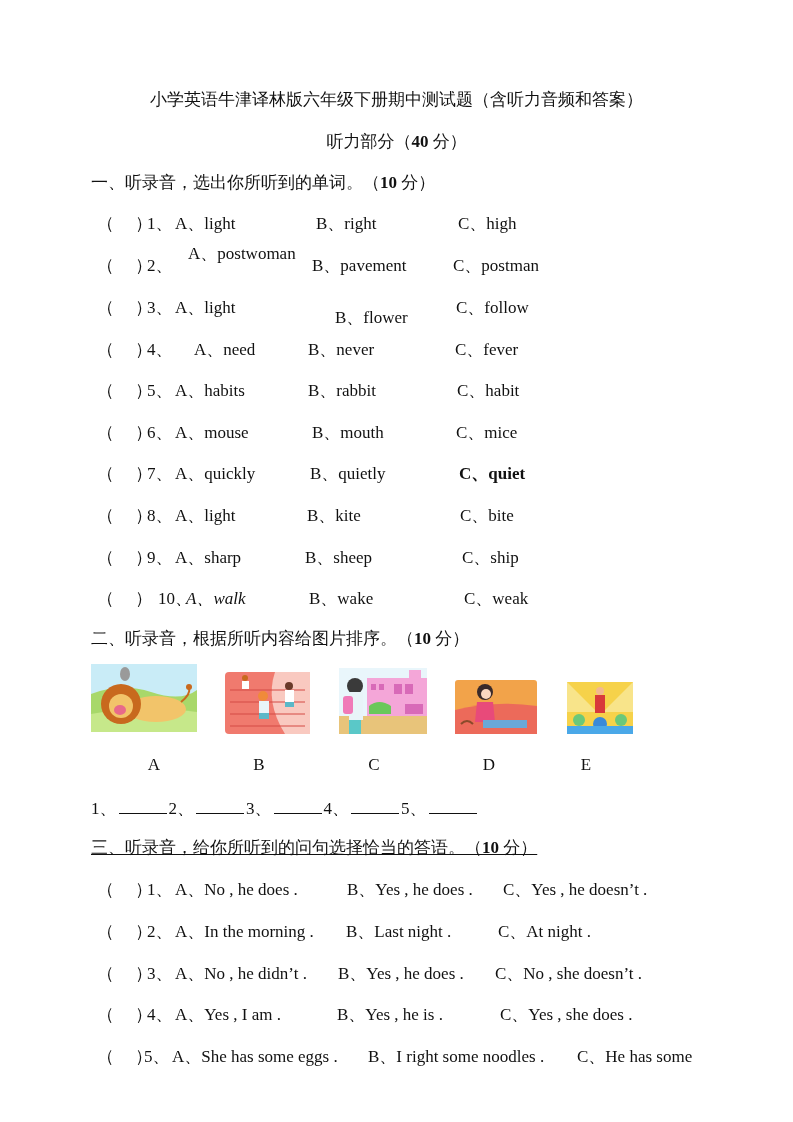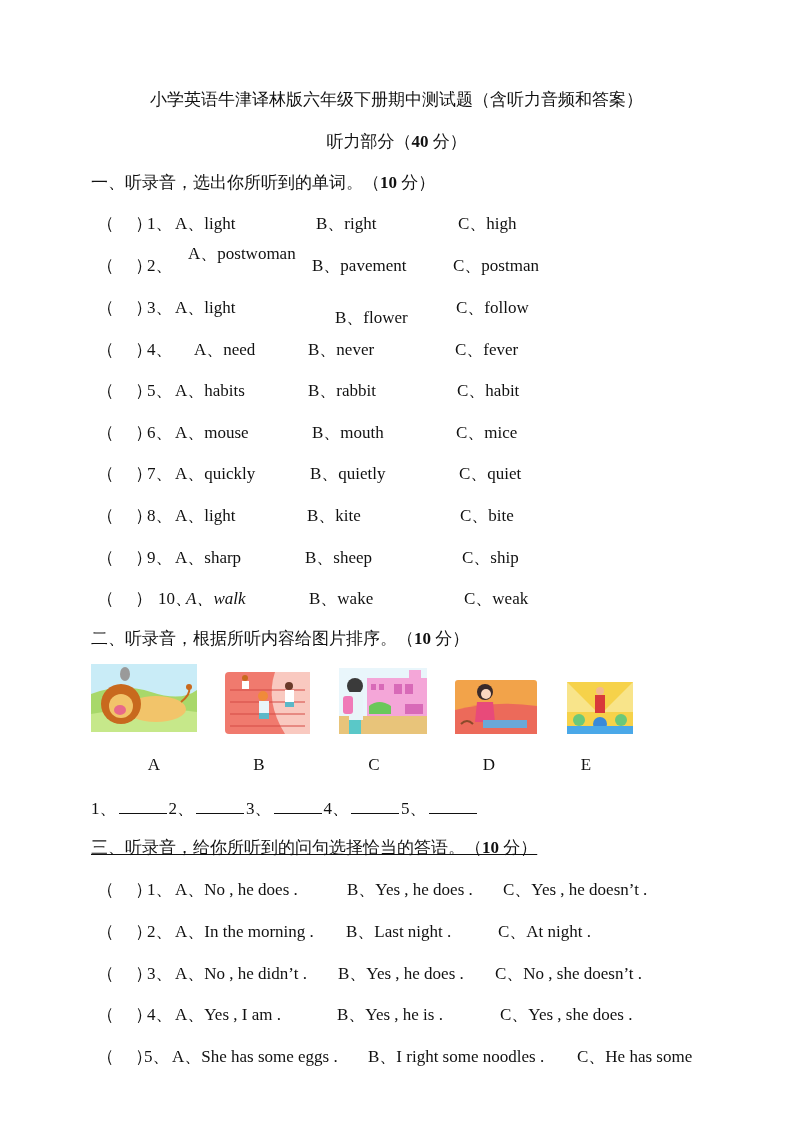--- a/index.html
+++ b/index.html
@@ -53,21 +53,21 @@
        <div class="abs row" style="left:457px;top:379px;">C、habit</div>
     <div class="abs row" style="left:97px;top:421px;">（　 ）</div>
        <div class="abs row" style="left:147px;top:421px;">6、</div>
        <div class="abs row" style="left:175px;top:421px;">A、mouse</div>
        <div class="abs row" style="left:312px;top:421px;">B、mouth</div>
        <div class="abs row" style="left:456px;top:421px;">C、mice</div>
     <div class="abs row" style="left:97px;top:462px;">（　 ）</div>
        <div class="abs row" style="left:147px;top:462px;">7、</div>
        <div class="abs row" style="left:175px;top:462px;">A、quickly</div>
        <div class="abs row" style="left:310px;top:462px;">B、quietly</div>
-       <div class="abs row" style="left:459px;top:462px;">C、quiet</div>
+       <div class="abs row" style="left:459px;top:462px;font-weight:bold;">C、quiet</div>
     <div class="abs row" style="left:97px;top:504px;">（　 ）</div>
        <div class="abs row" style="left:147px;top:504px;">8、</div>
        <div class="abs row" style="left:175px;top:504px;">A、light</div>
        <div class="abs row" style="left:307px;top:504px;">B、kite</div>
        <div class="abs row" style="left:460px;top:504px;">C、bite</div>
     <div class="abs row" style="left:97px;top:546px;">（　 ）</div>
        <div class="abs row" style="left:147px;top:546px;">9、</div>
        <div class="abs row" style="left:175px;top:546px;">A、sharp</div>
        <div class="abs row" style="left:305px;top:546px;">B、sheep</div>
        <div class="abs row" style="left:462px;top:546px;">C、ship</div>

